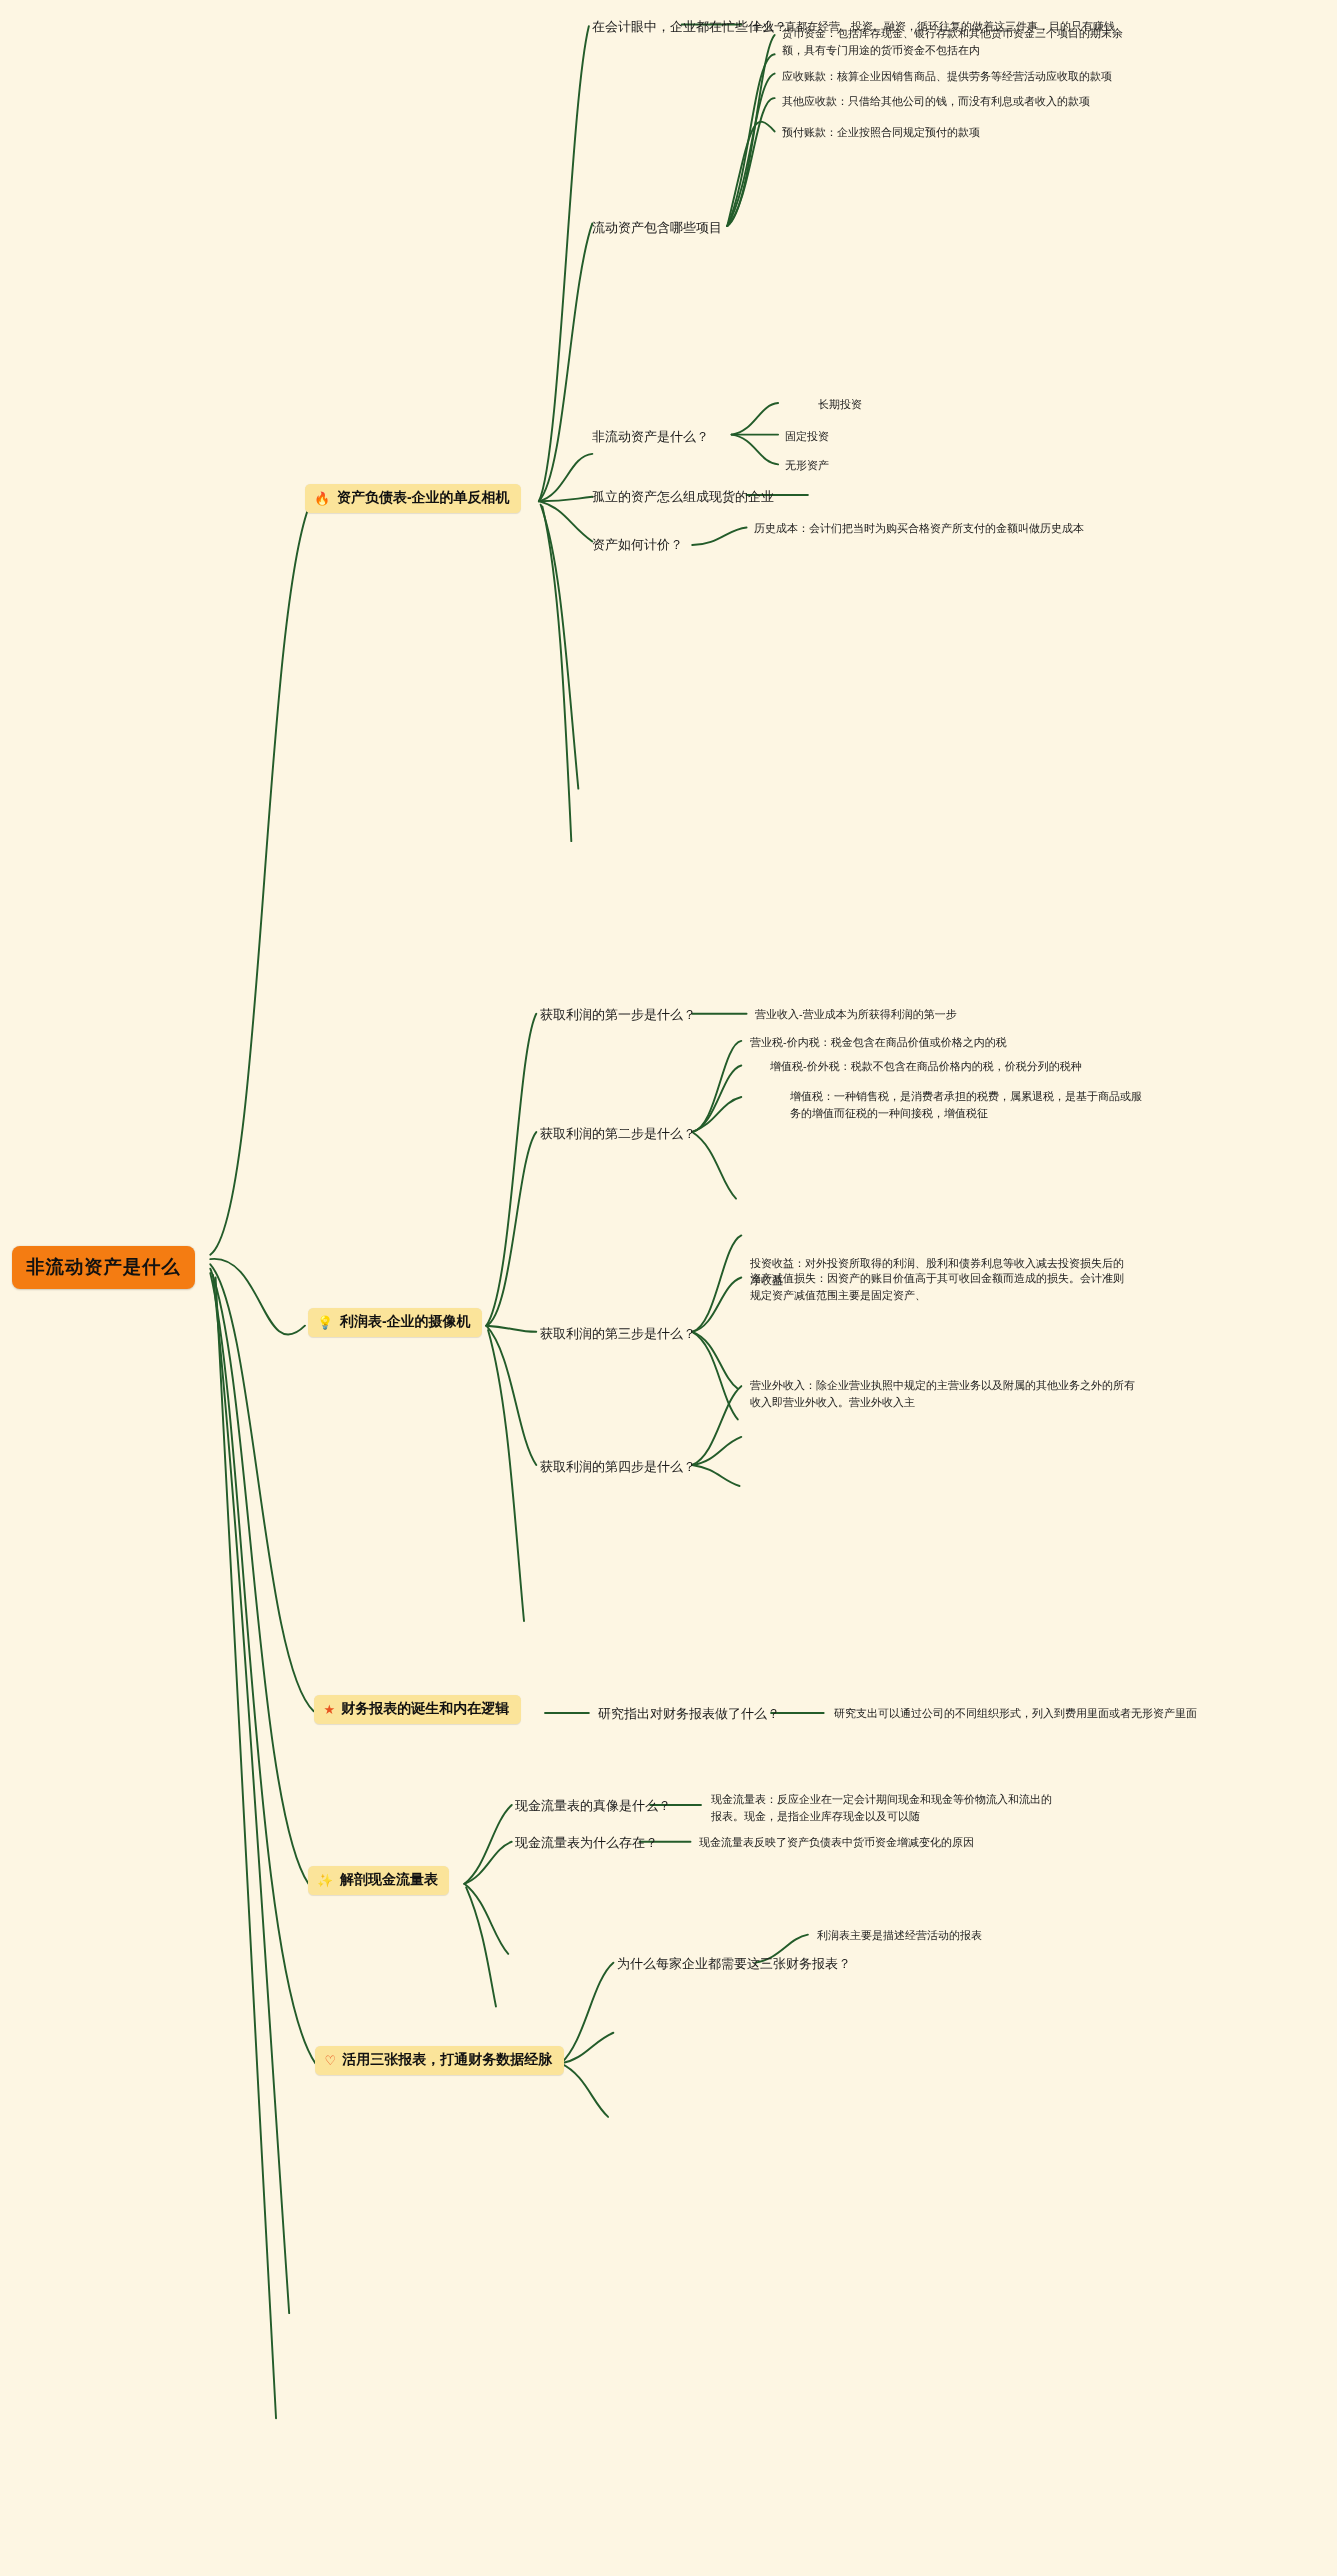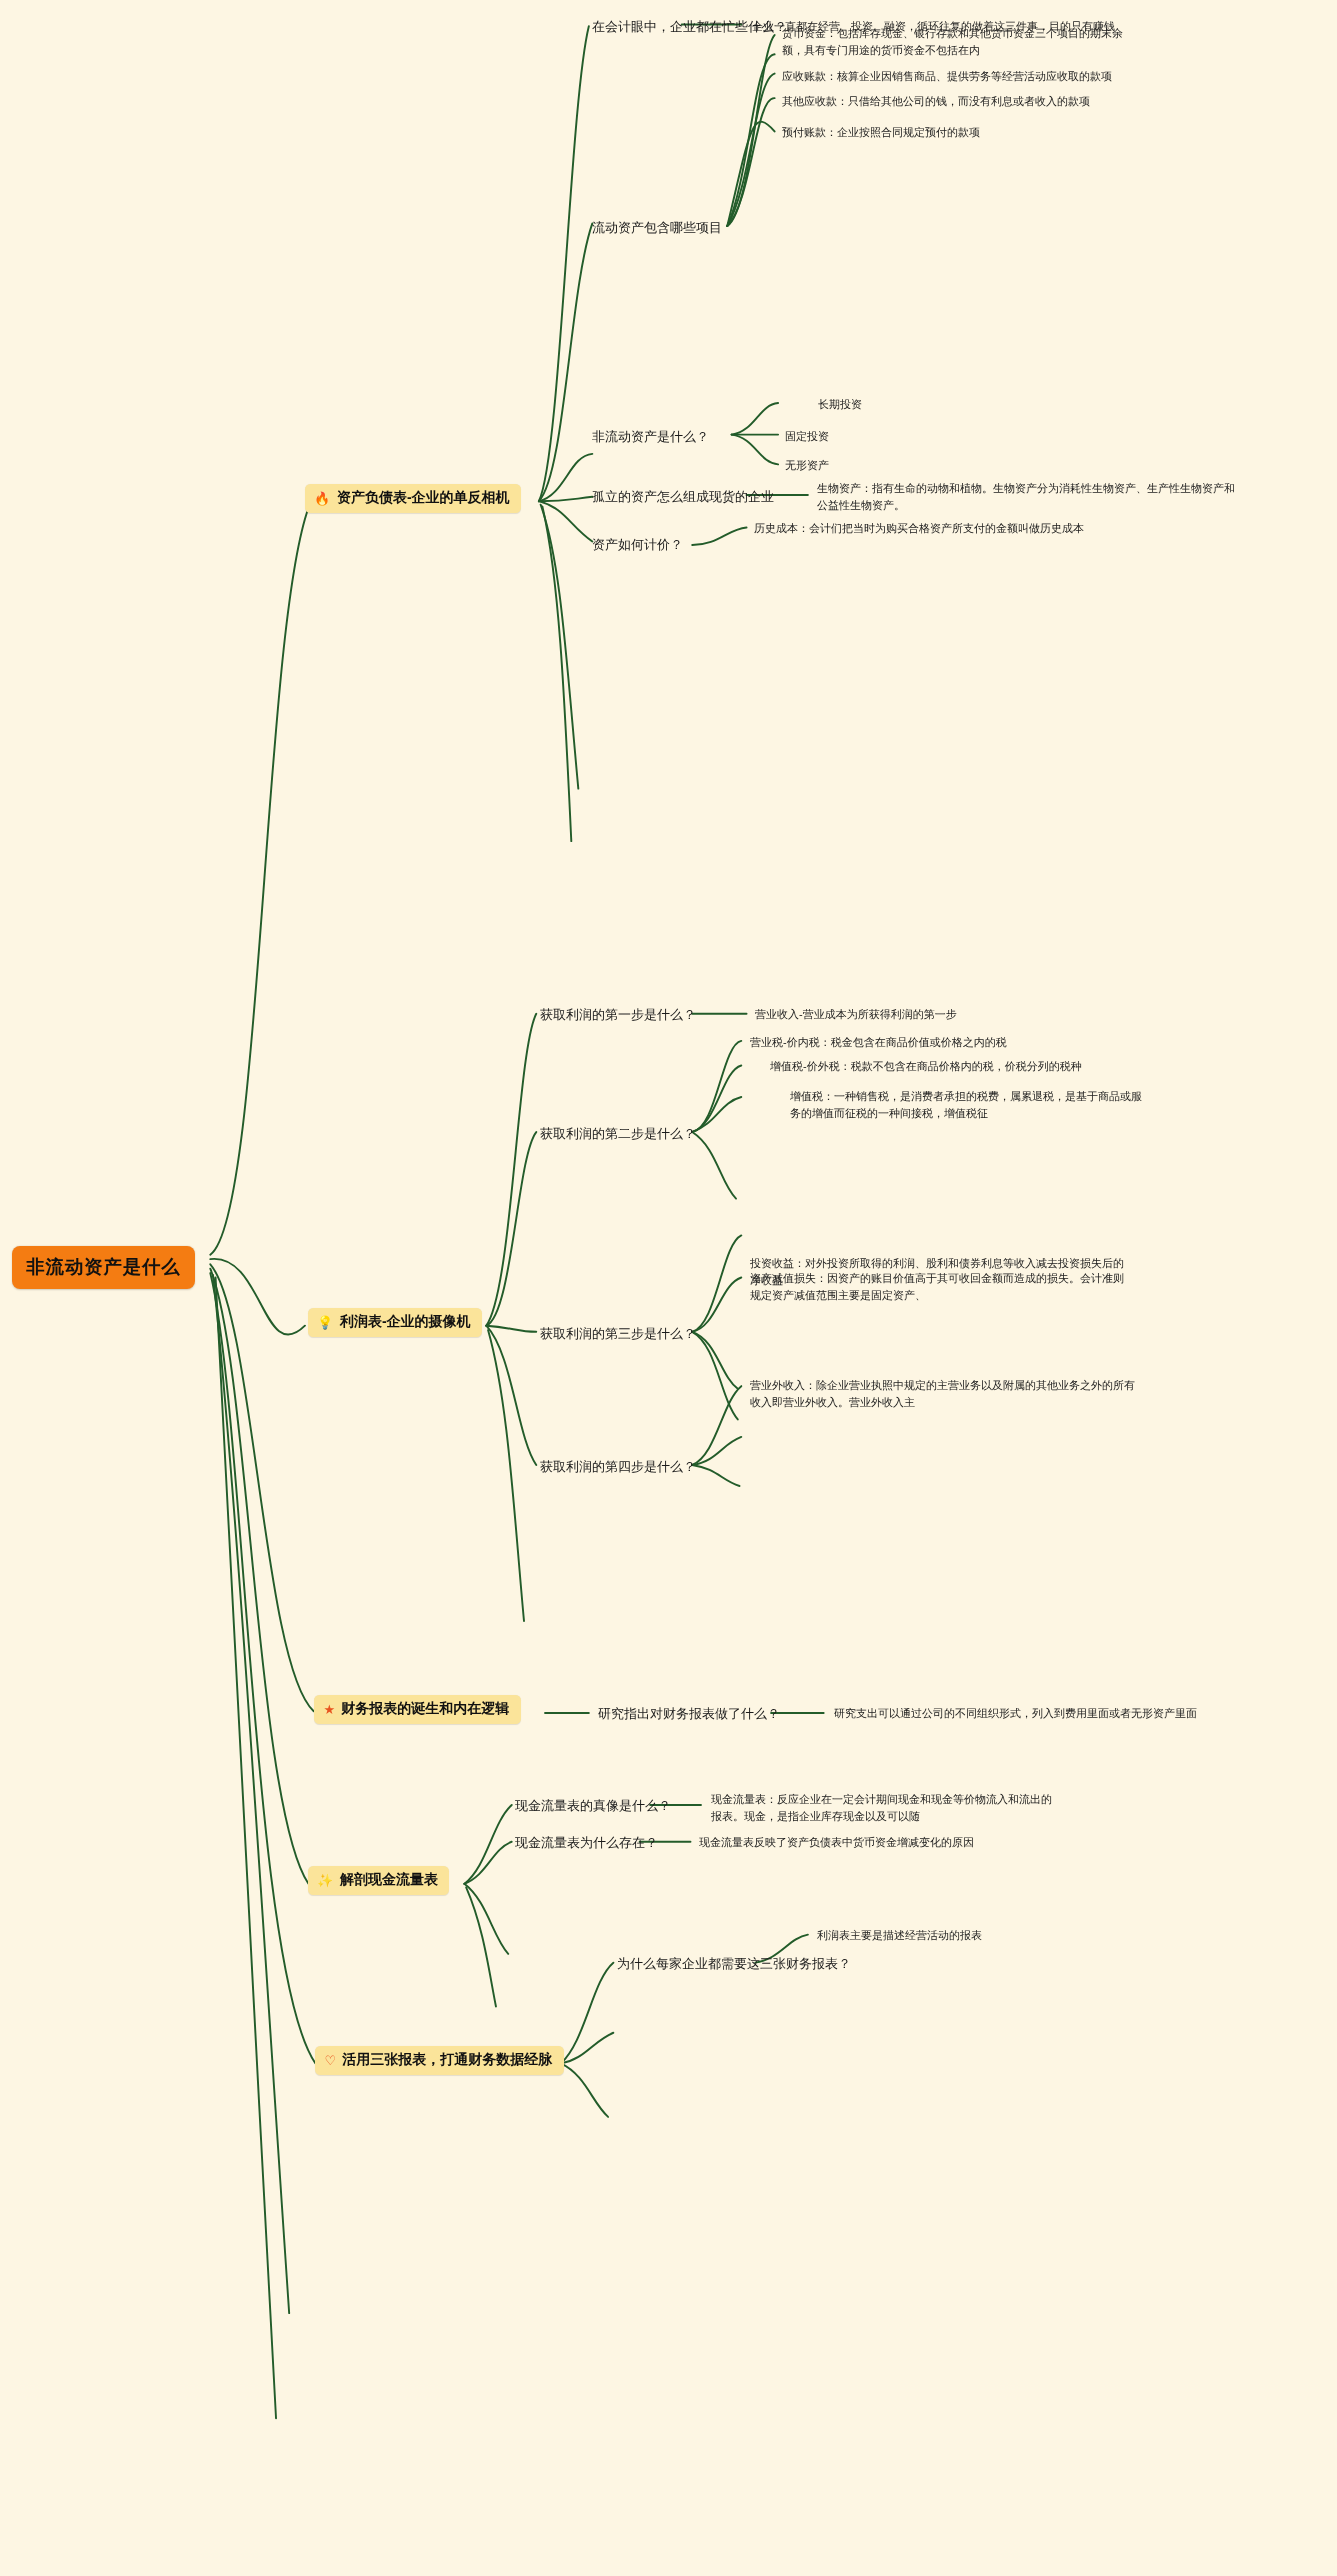--- a/index.html
+++ b/index.html
@@ -156,21 +156,20 @@
   <div class="node leaf nw" style="left:782px;top:68px;">应收账款：核算企业因销售商品、提供劳务等经营活动应收取的款项</div>
   <div class="node leaf nw" style="left:782px;top:93px;">其他应收款：只借给其他公司的钱，而没有利息或者收入的款项</div>
   <div class="node leaf nw" style="left:782px;top:124px;">预付账款：企业按照合同规定预付的款项</div>
 
   <div class="node topic" style="left:592px;top:428px;">非流动资产是什么？</div>
   <div class="node leaf nw" style="left:785px;top:396px;margin-left:33px;">长期投资</div>
   <div class="node leaf nw" style="left:785px;top:428px;">固定投资</div>
   <div class="node leaf nw" style="left:785px;top:457px;">无形资产</div>
 
   <div class="node topic" style="left:592px;top:488px;">孤立的资产怎么组成现货的企业</div>
-  <div class="node leaf" style="left:817px;top:480px;width:421px;">生物资产：指有生命的动物和植物。生物资产分为消耗性生物资产、生产性生物资产和公益性生物资产。</div>
 
   <div class="node topic" style="left:592px;top:536px;">资产如何计价？</div>
   <div class="node leaf nw" style="left:754px;top:520px;">历史成本：会计们把当时为购买合格资产所支付的金额叫做历史成本</div>
 
   <div class="node branch" style="left:308px;top:1308px;">
     <span class="ic">💡</span>
     <span>利润表-企业的摄像机</span>
   </div>
 
   <div class="node topic" style="left:540px;top:1006px;">获取利润的第一步是什么？</div>

